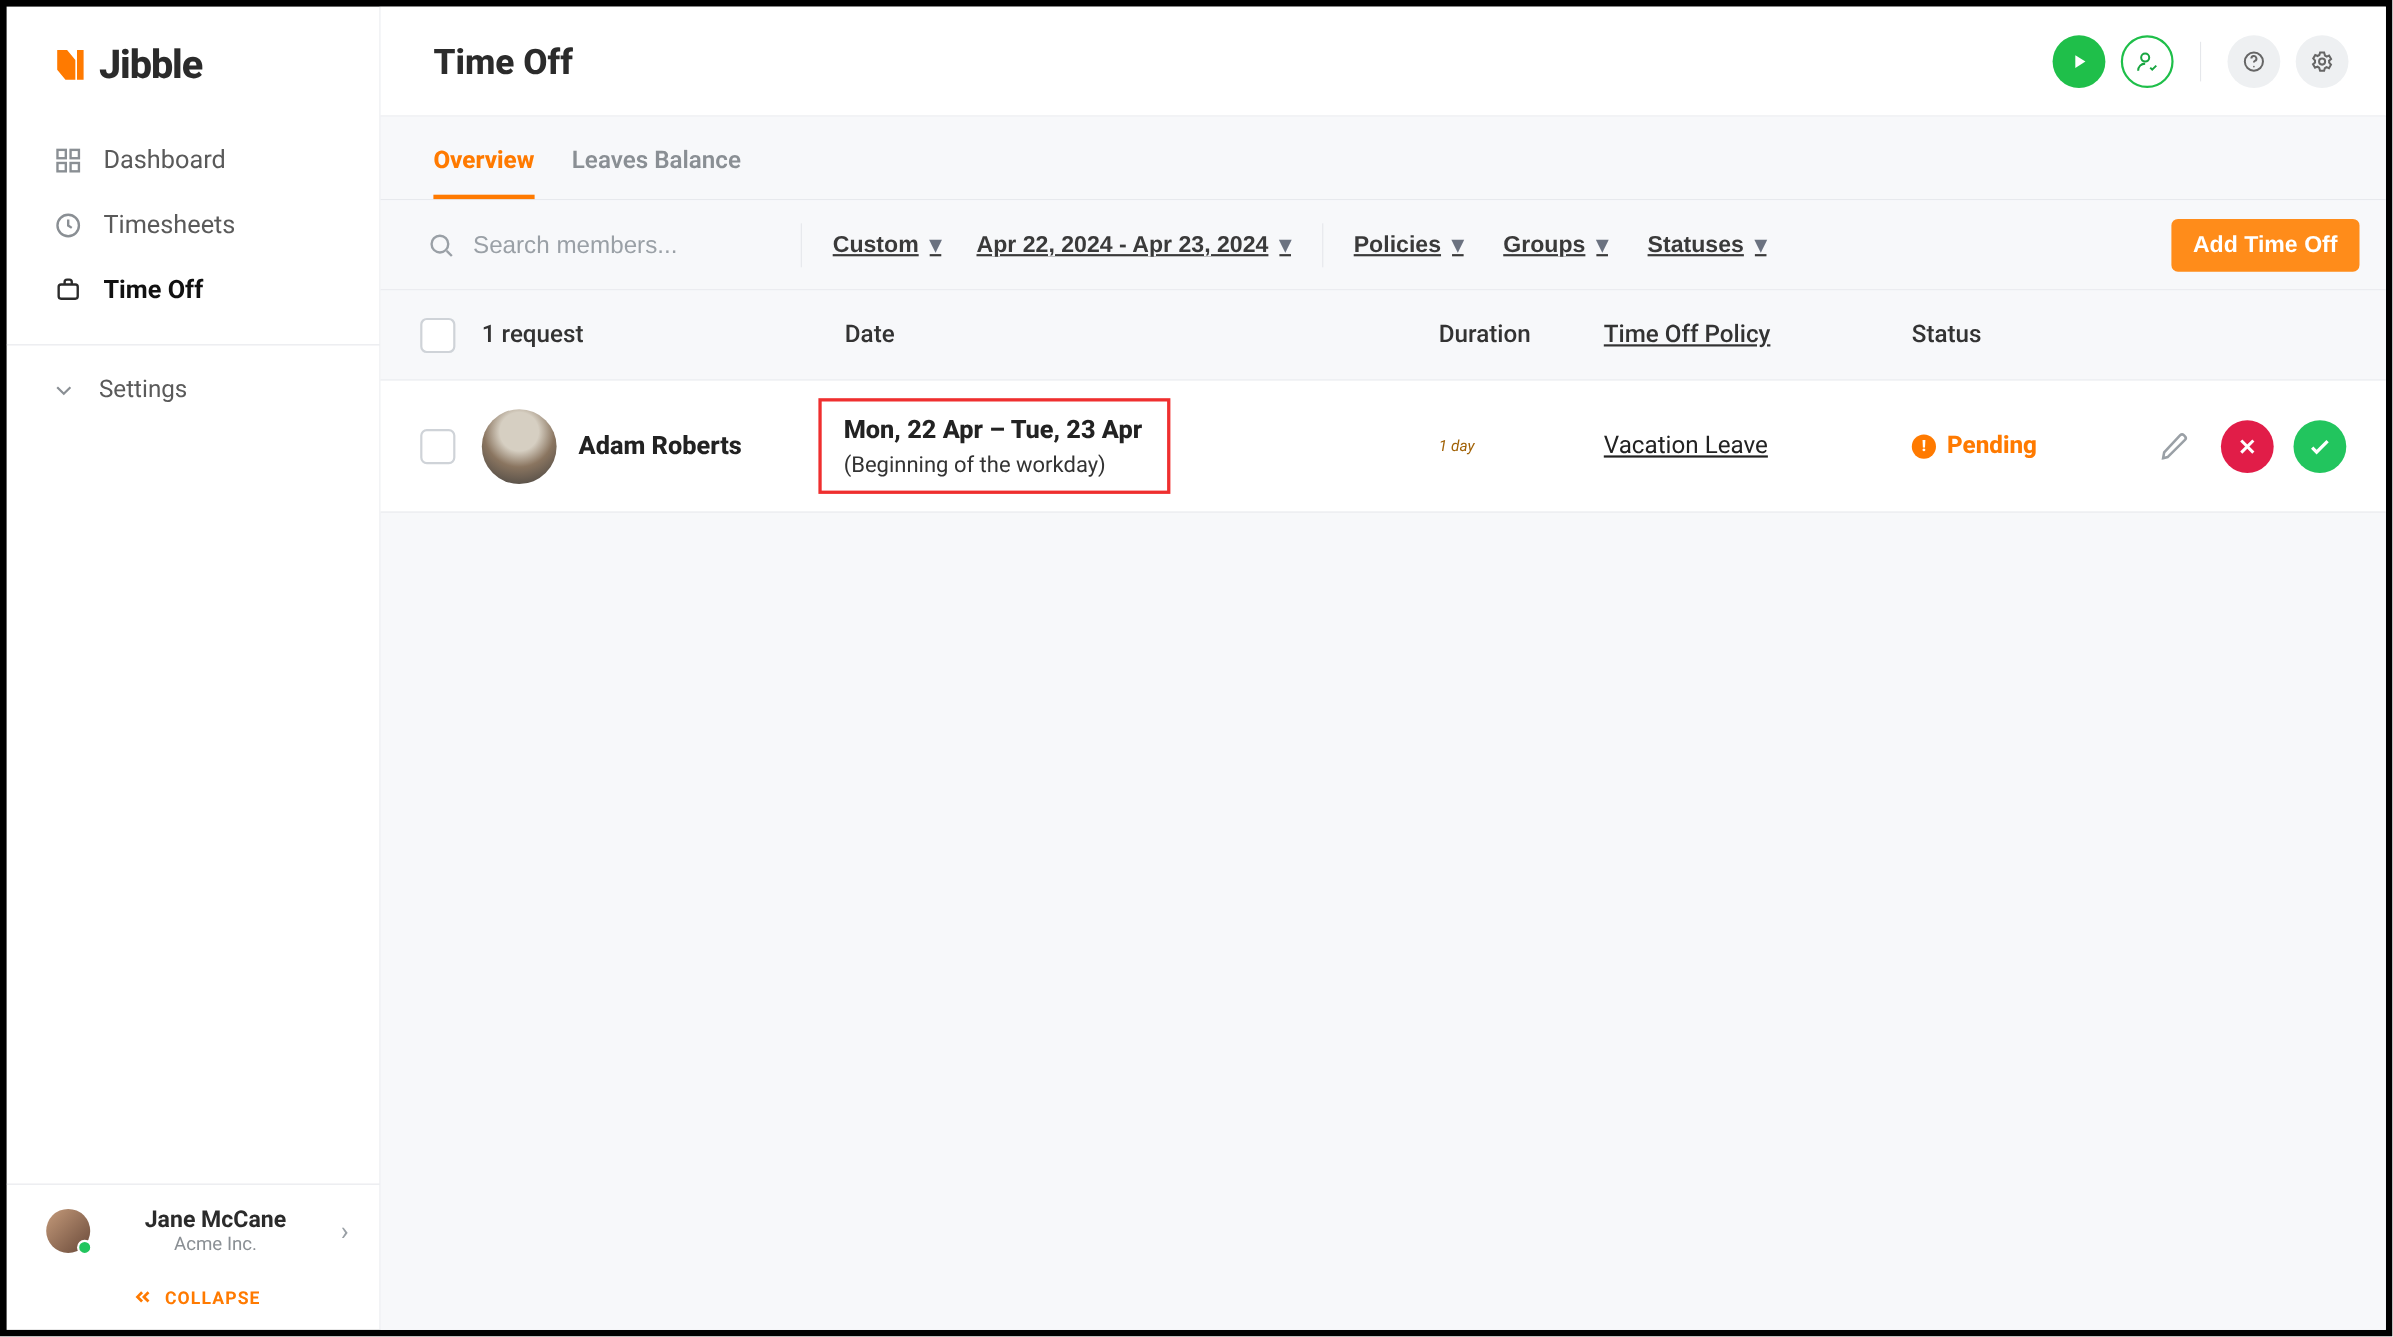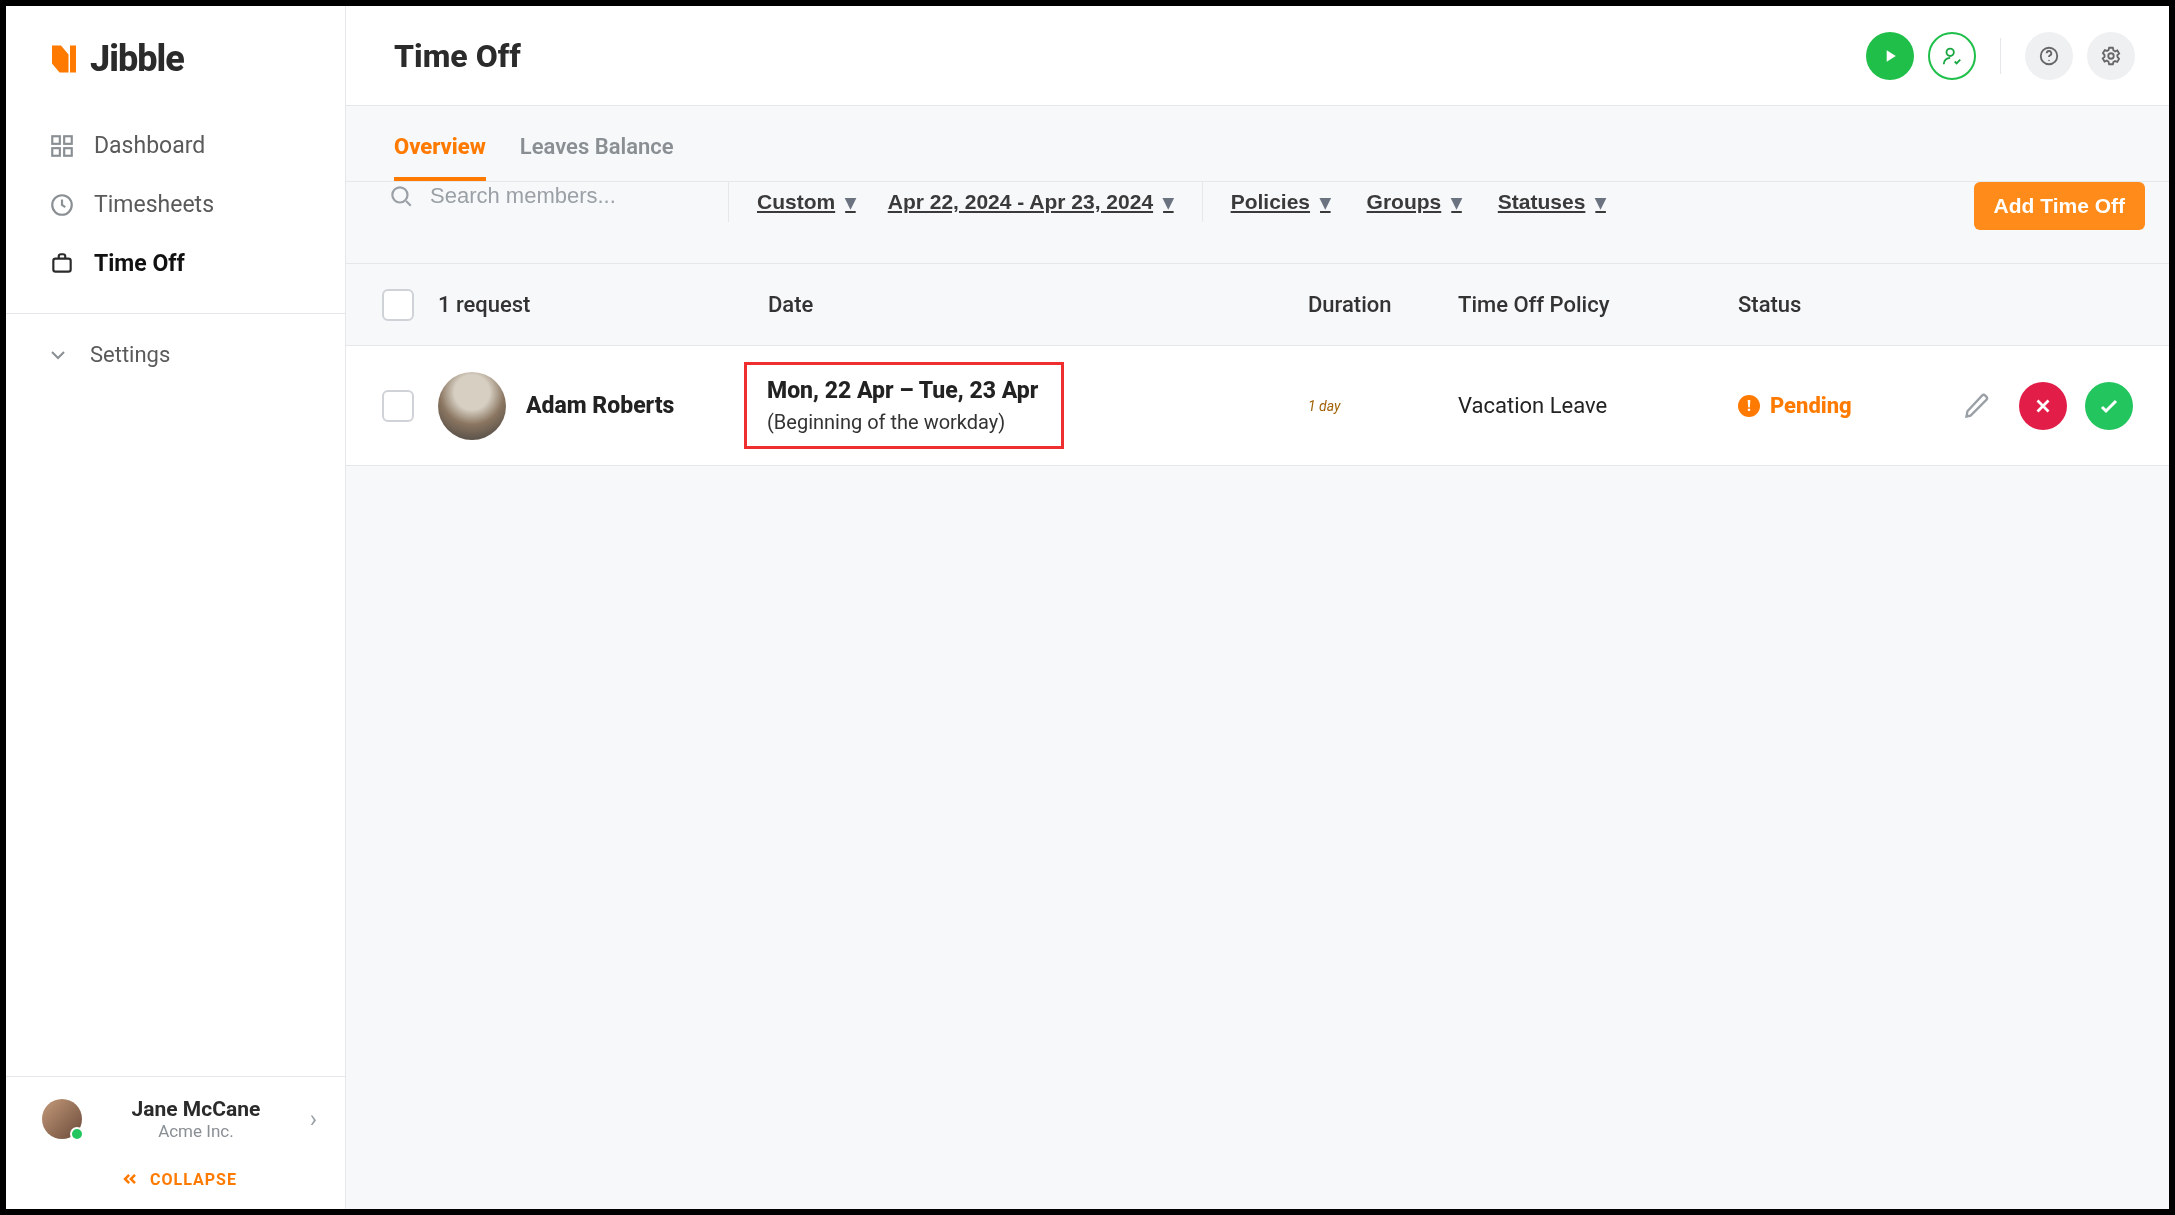--- a/index.html
+++ b/index.html
@@ -112,21 +112,21 @@
   .content { background:var(--panel-bg); flex:1; display:flex; flex-direction:column; }
   
   .tabs { display:flex; gap:34px; padding: 18px 48px 0 48px; border-bottom:1px solid var(--border); }
   .tab {
     padding: 10px 0 18px 0; font-size:22px; color:#8a8f94; cursor:pointer; font-weight:600;
     border-bottom:4px solid transparent;
   }
   .tab.active { color:var(--orange); font-weight:800; border-bottom-color: var(--orange); }
   
   .filter-row {
-    display:flex; align-items:flex-start; gap:0;
+    display:flex; align-items:center; gap:0;
     padding: 0 24px 0 36px; height:82px; border-bottom:1px solid var(--border);
     background:var(--panel-bg);
   }
   .search {
     display:flex; align-items:center; gap:14px;
     flex: 0 0 324px; padding-left:6px;
   }
   .search input {
     border:none; background:transparent; outline:none;
     font-size:22px; color:#333; width:260px;
@@ -148,21 +148,21 @@
   .thead {
     display:flex; align-items:center; padding: 0 36px; height:82px;
     border-bottom:1px solid var(--border); color:#333; font-size:22px; background:var(--panel-bg);
   }
   .checkbox {
     width:32px; height:32px; border:2px solid #cfd3d8; border-radius:6px; background:#fff; cursor:pointer; flex-shrink:0; margin-right:24px;
   }
   .col-name { width:330px; }
   .col-date { width:540px; }
   .col-duration { width:150px; }
-  .col-policy { width:280px; }
+  .col-policy { width:280px;text-decoration:underline; }
   .col-status { width:200px; }
   .col-actions { flex:1; justify-content:flex-end; display:flex; gap:18px; }
   .col-h { color:#333; font-weight:500; }
   
   .trow {
     display:flex; align-items:center; padding: 0 36px; height:120px;
     border-bottom:1px solid var(--border); background:#fff;
   }
   .member { display:flex; align-items:center; gap:20px; }
   .member-name { font-size:23px; font-weight:800; color:#222; }

